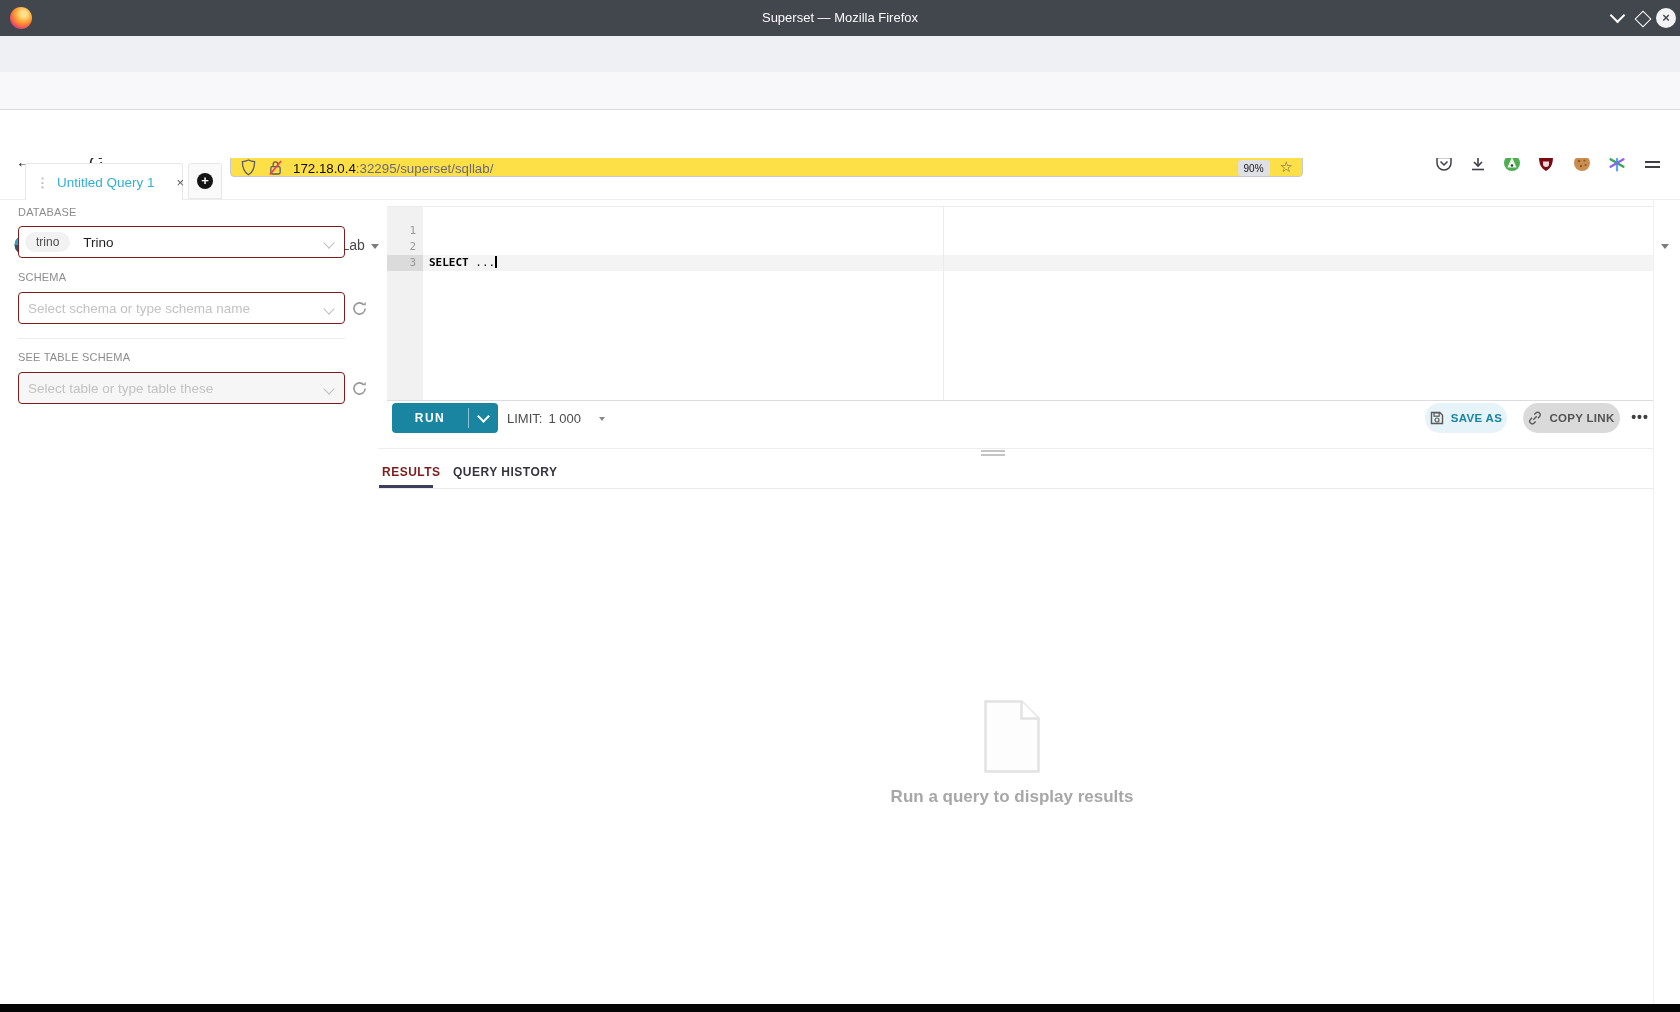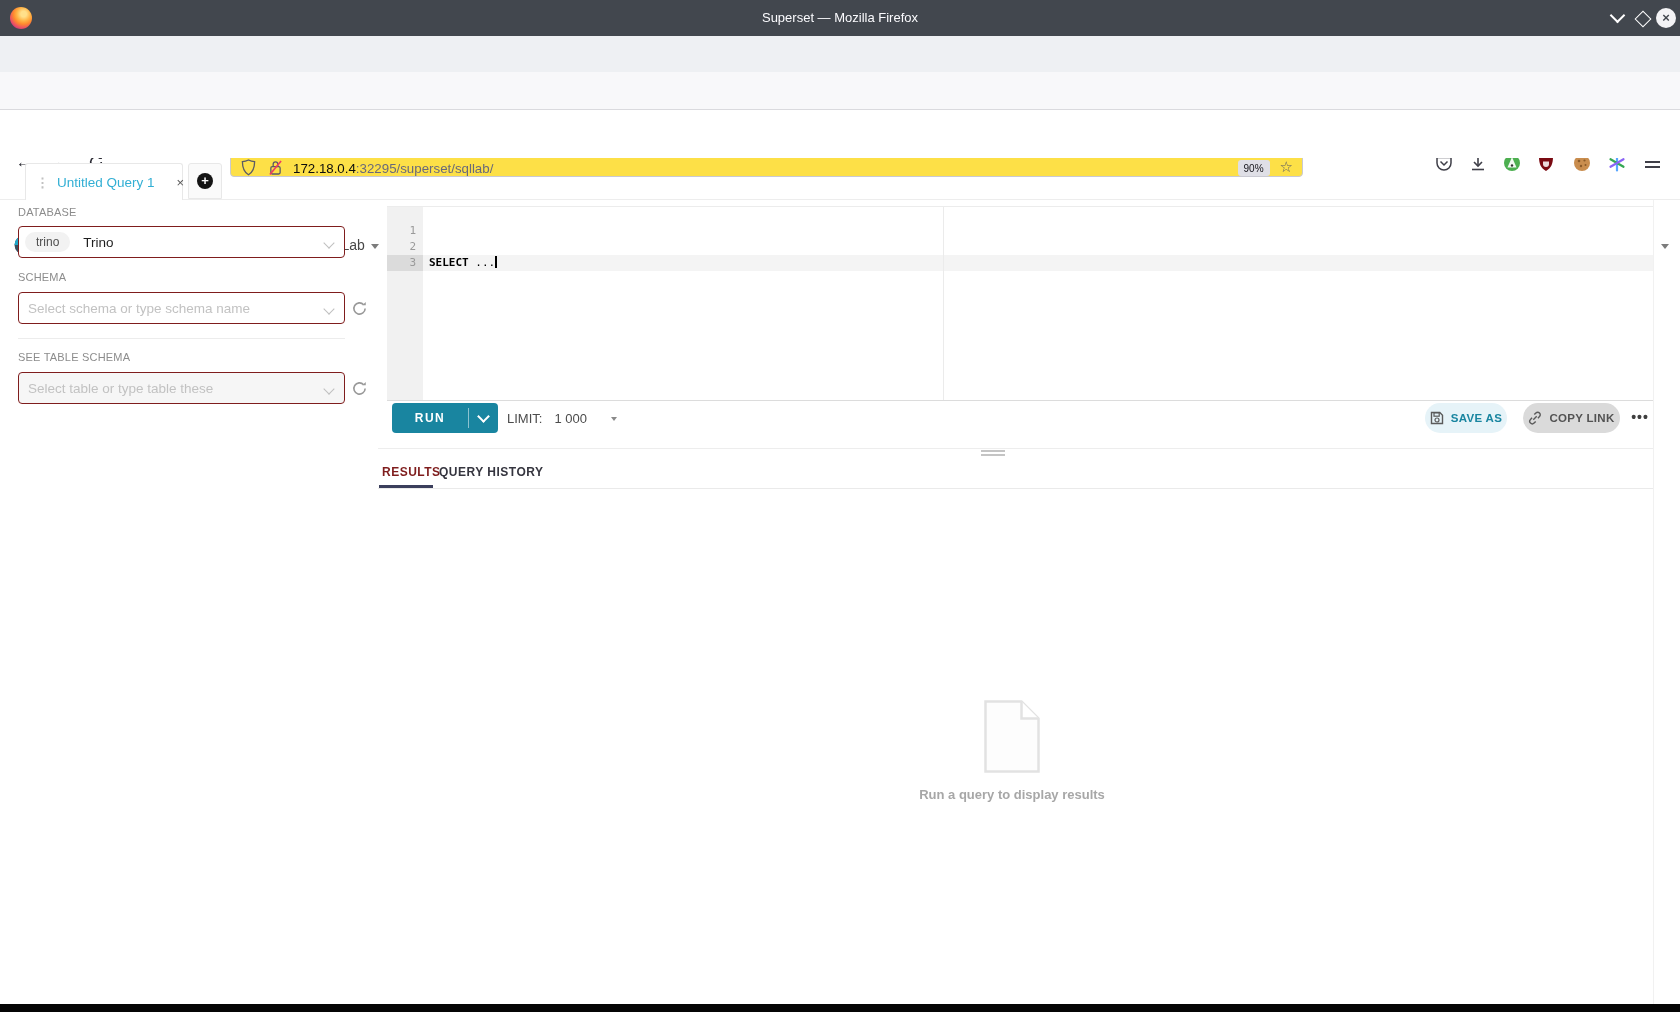--- a/index.html
+++ b/index.html
@@ -106,38 +106,38 @@
   #crow3{top:48px;color:#000}
   #kw{font-weight:bold}
   #cursor{display:inline-block;width:1.5px;height:12px;background:#000;vertical-align:-2px}
 
   
   #run-btn{left:392px;top:403px;width:106px;height:30px;background:#1985a0;border-radius:4px;display:flex;color:#fff}
   #run-main{width:76px;text-align:center;line-height:30px;font-size:12px;font-weight:bold;letter-spacing:1.5px}
   #run-divider{width:1px;background:rgba(255,255,255,.5);margin:5px 0}
   #run-caret-zone{flex:1;display:flex;align-items:center;justify-content:center}
   #run-caret-zone .chev{width:7px;height:7px;border-right:2px solid #fff;border-bottom:2px solid #fff;transform:rotate(45deg);margin-top:-3px}
-  #limit{left:507px;top:403px;height:30px;display:flex;align-items:center;font-size:13px;color:#4c4c4c;gap:12px}
+  #limit{left:507px;top:403px;height:30px;display:flex;align-items:center;font-size:13px;color:#4c4c4c;gap:6px}
   #limit .caret{margin-left:12px;border-top-color:#8a8a8a;border-left-width:3.5px;border-right-width:3.5px;border-top-width:4.5px}
   .tb-btn{position:absolute;top:403px;height:30px;border-radius:15px;display:flex;align-items:center;justify-content:center;
     gap:7px;font-size:11.5px;font-weight:bold;letter-spacing:.3px;box-sizing:border-box}
   #saveas{left:1425px;width:82px;background:#e6f3f8;color:#1985a0}
   #copylink{left:1523px;width:97px;background:#dadada;color:#525252}
   #moredots{left:1626px;top:403px;width:28px;height:30px;line-height:28px;text-align:center;
     font-weight:bold;color:#3f3f3f;letter-spacing:1px;font-size:14px}
 
   
   #split-line{left:378px;top:448px;width:1275px;height:1px;background:#ededed}
   .handle-bar{position:absolute;left:981px;width:24px;height:2px;background:#c4c4c4}
   #results-tab{left:382px;top:465px;font-size:12px;font-weight:bold;letter-spacing:.5px;color:#7f1d1d}
-  #history-tab{left:439px;top:465px;font-size:12px;font-weight:bold;letter-spacing:.5px;color:#35353f}
+  #history-tab{left:453px;top:465px;font-size:12px;font-weight:bold;letter-spacing:.5px;color:#35353f}
   #inkbar{left:379px;top:485px;width:54px;height:3px;background:#3b3f5c}
   #tabs-border{left:378px;top:488px;width:1275px;height:1px;background:#eaeaea}
   #empty-icon{left:984px;top:700px}
-  #empty-text{left:862px;top:787px;width:300px;text-align:center;font-size:13px;font-weight:bold;color:#a7a7a7}
+  #empty-text{left:862px;top:787px;width:300px;text-align:center;font-size:17px;font-weight:bold;color:#a7a7a7}
   #right-border{left:1653px;top:200px;width:1px;height:804px;background:#f1f1f1}
   #bottom-bar{left:0;top:1004px;width:1680px;height:8px;background:#050505}
 </style>
 </head>
 <body>
 
 <div id="titlebar" class="abs">
   <div id="ff-logo" class="abs"></div>
   <div id="win-title" class="abs">Superset — Mozilla Firefox</div>
   <div id="win-min" class="abs chev-down"></div>

